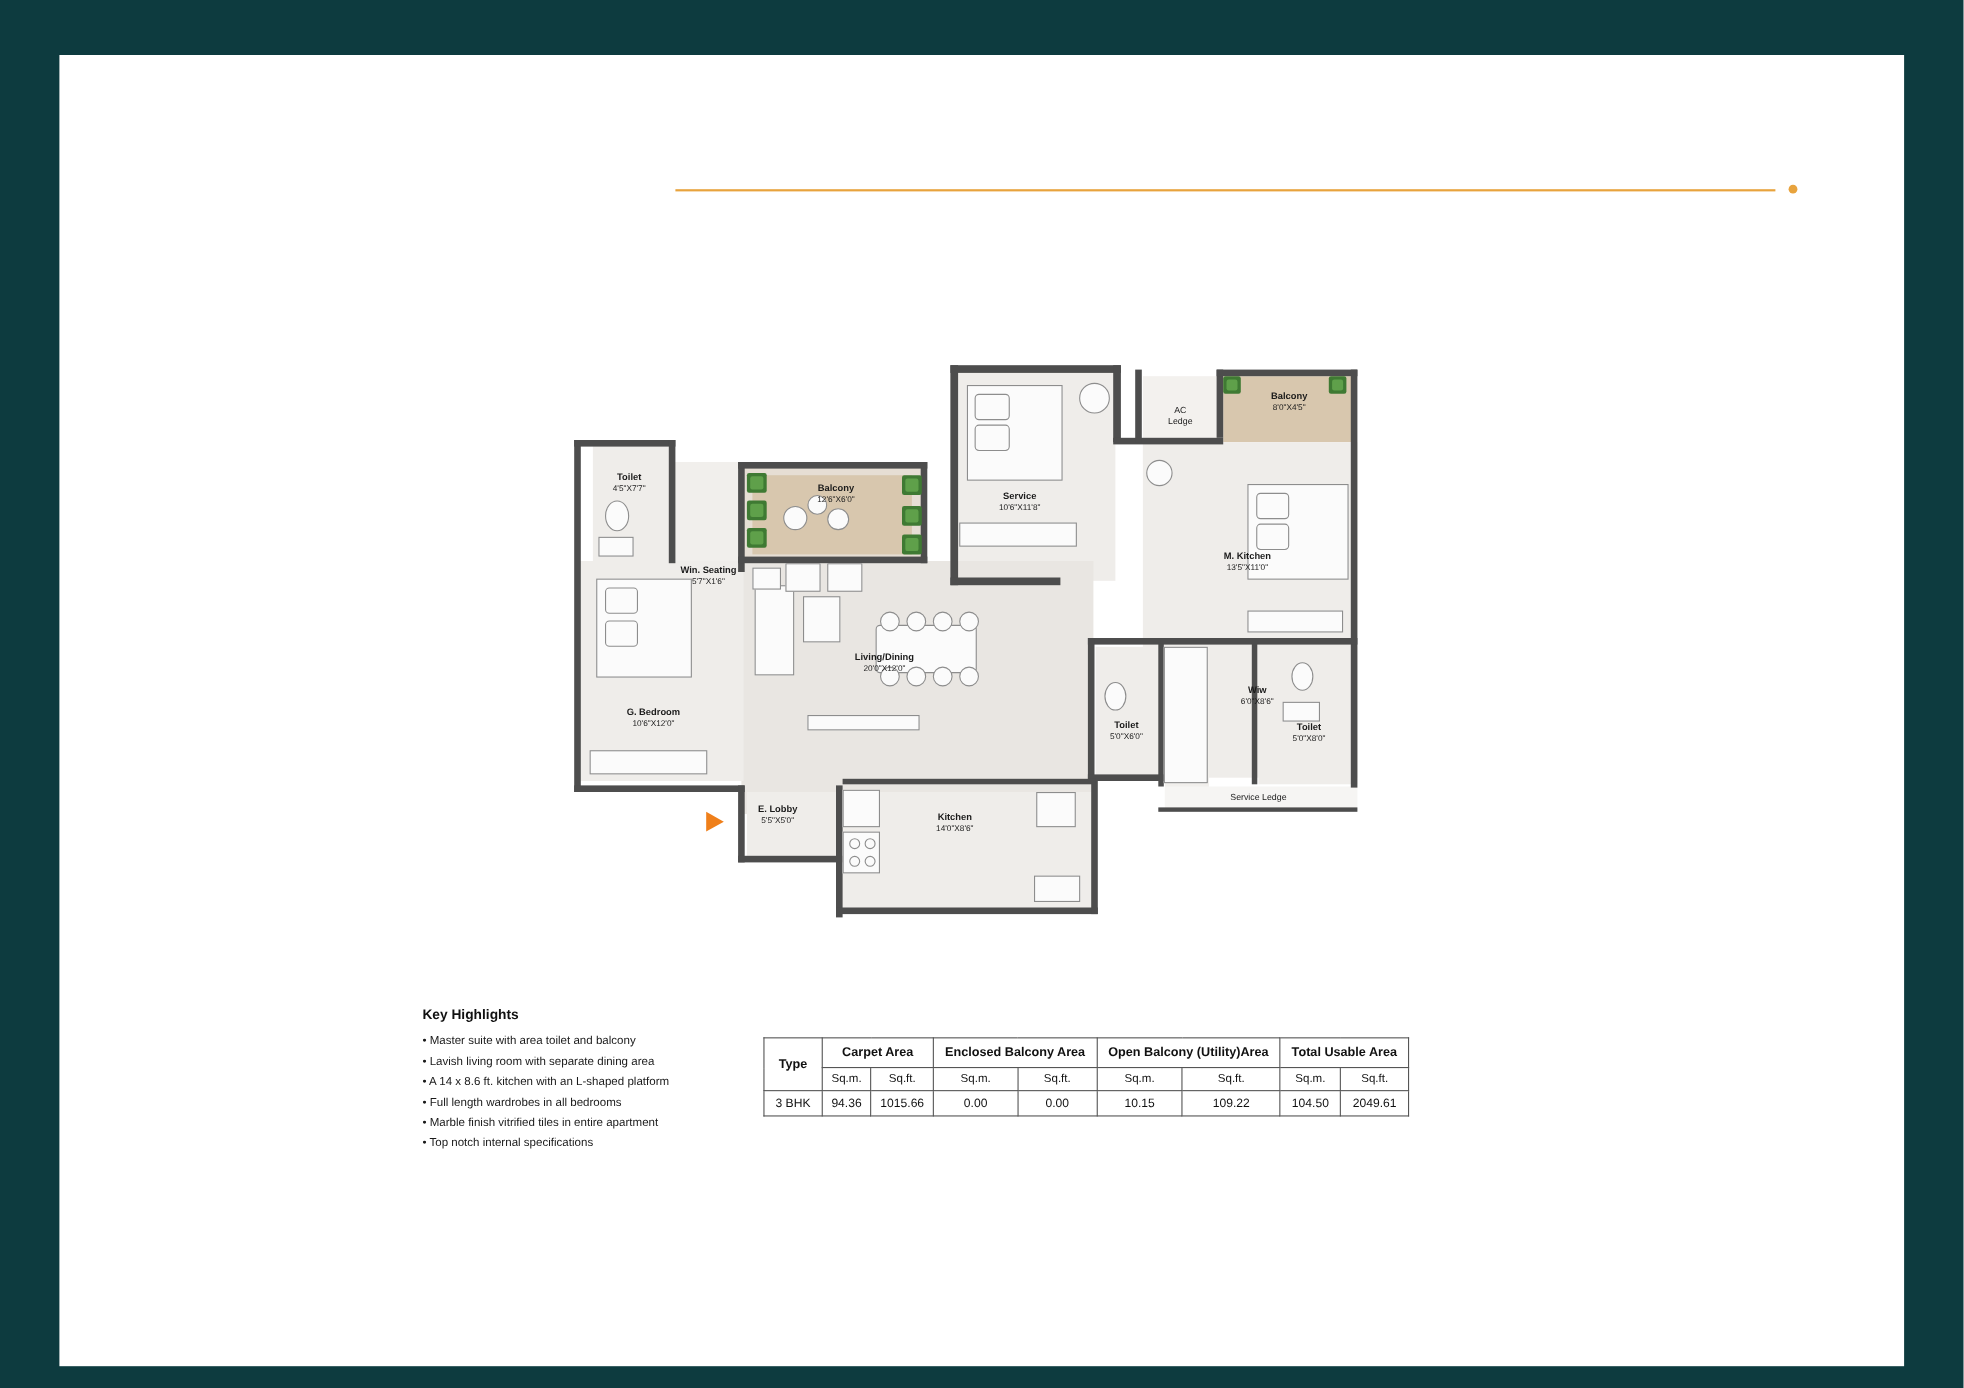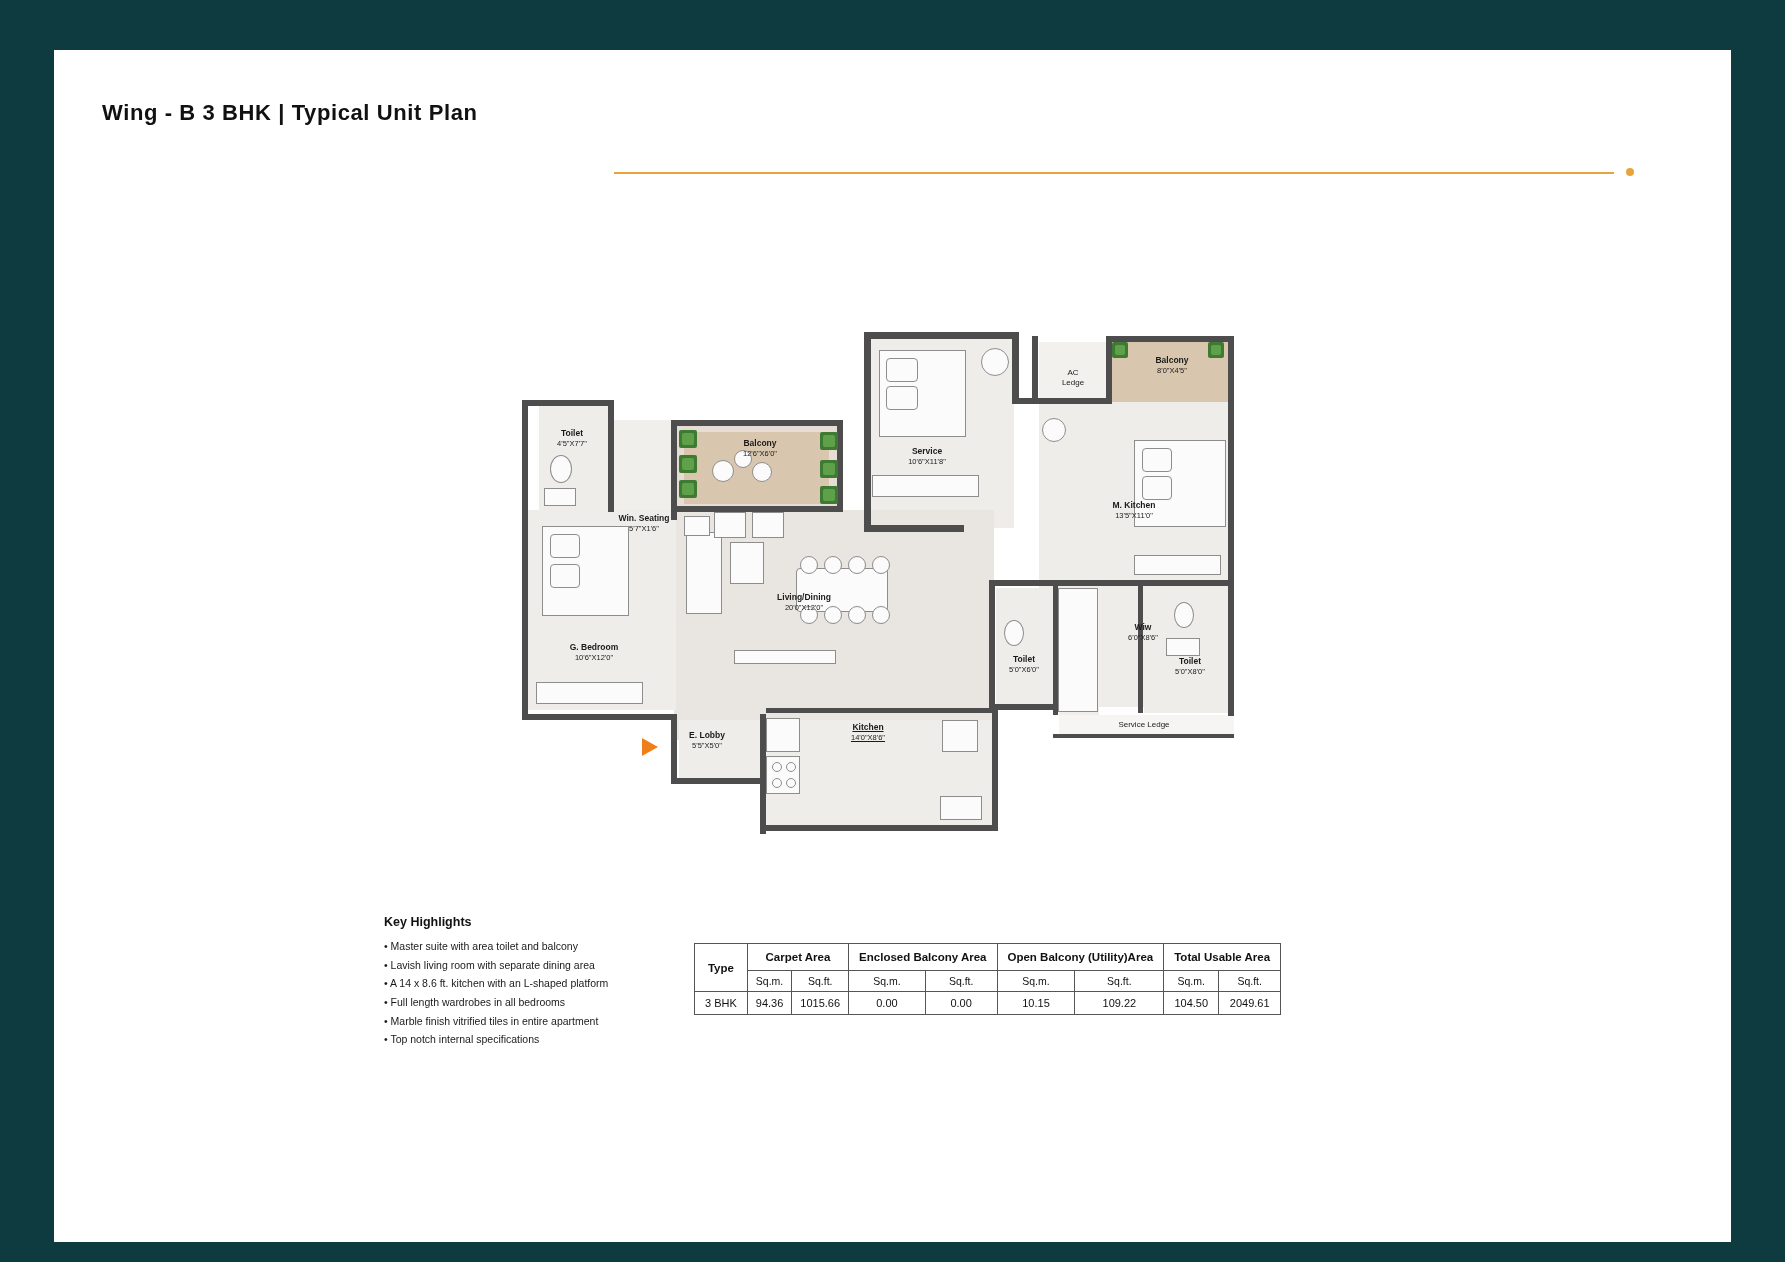--- a/index.html
+++ b/index.html
@@ -52,21 +52,20 @@
   .tbl th{font-size:11.5px;font-weight:bold;padding:6px 10px;line-height:1.25;}
   .tbl td.sub{font-size:10.5px;padding:4px 8px;}
   .tbl td.val{font-size:11px;padding:5px 8px;}
   .tbl td.type{font-size:11px;padding:5px 10px;}
 </style>
 </head>
 <body>
 
 <div class="page">
 
-  <div class="title">Wing - B 3 BHK | Typical Unit Plan</div>
 
   <div class="rule-wrap">
     <div class="rule"></div>
     <div class="rule-dot"></div>
   </div>
 
   <div class="plan">
 
     <div class="room warm" style="left:140px;top:105px;width:165px;height:85px;"></div>
     <div class="room deck" style="left:150px;top:112px;width:145px;height:72px;background:#d8c7ae;"></div>
@@ -230,21 +229,21 @@
       <span>5'0"X6'0"</span>
     </div>
     <div class="lbl" style="left:618px;top:336px;width:76px;">
       <b>Toilet</b>
       <span>5'0"X8'0"</span>
     </div>
     <div class="lbl" style="left:128px;top:410px;width:90px;">
       <b>E. Lobby</b>
       <span>5'5"X5'0"</span>
     </div>
-    <div class="lbl" style="left:290px;top:402px;width:88px;text-decoration:underline;">
+    <div class="lbl" style="left:290px;top:417px;width:88px;">
       <b>Kitchen</b>
       <span>14'0"X8'6"</span>
     </div>
     <div class="lbl" style="left:520px;top:400px;width:180px;font-size:8px;">
       <span style="font-size:8px;">Service Ledge</span>
     </div>
   </div>
 
   <div class="high">
     <h3>Key Highlights</h3>

